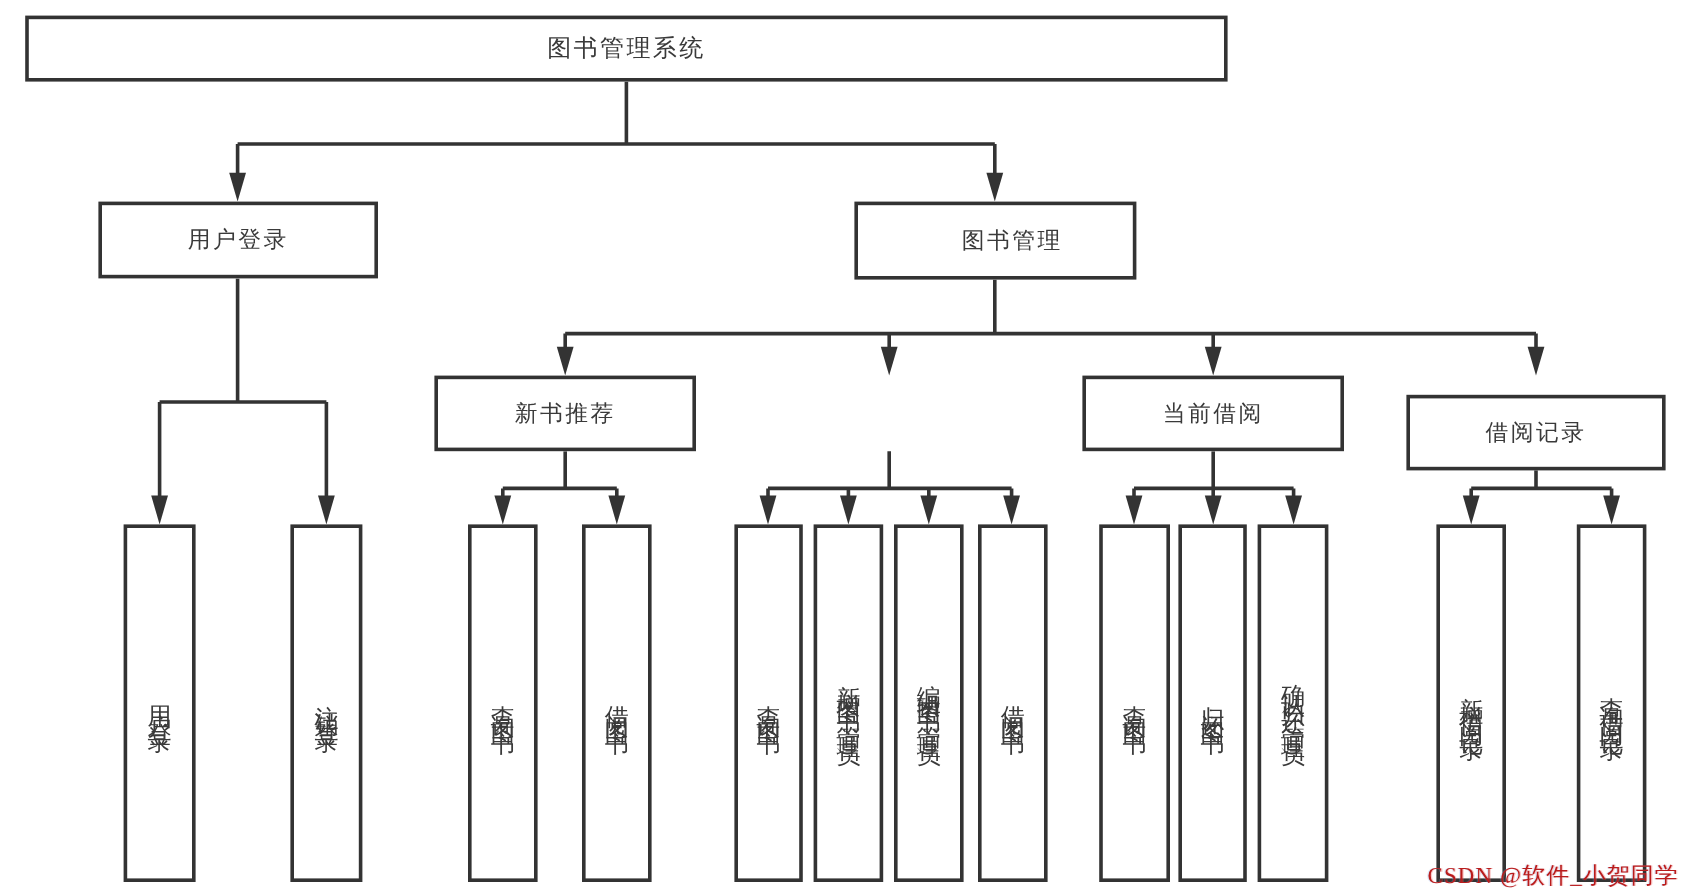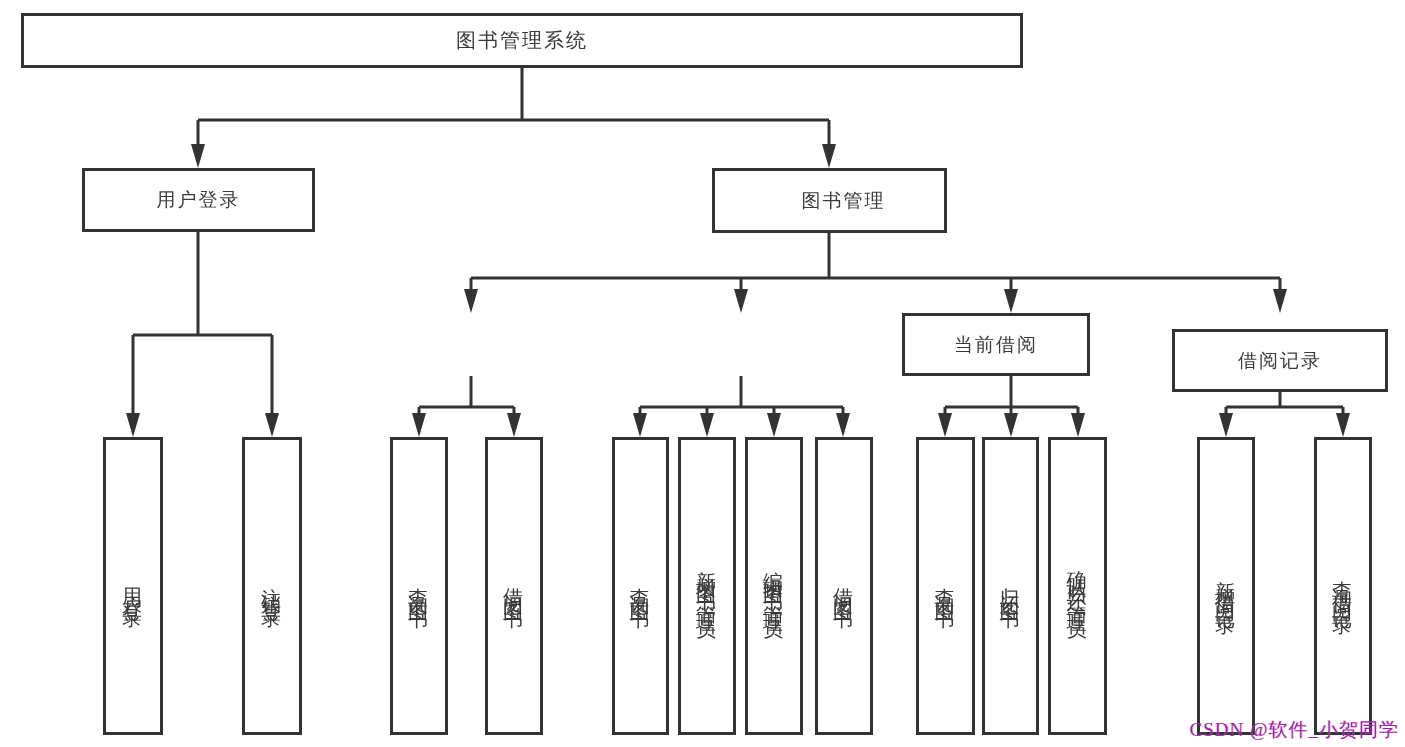--- a/index.html
+++ b/index.html
@@ -14,21 +14,21 @@
     font-size:19px;letter-spacing:2px;white-space:nowrap;
   }
   .node.root{font-size:20px;}
   .node.leaf{
     writing-mode:vertical-rl;text-orientation:mixed;
     letter-spacing:7px;font-size:20px;white-space:normal;
     top:437px;height:298px;
   }
   .watermark{
     position:absolute;right:6px;bottom:4px;z-index:2;
-    font-size:19px;color:#a21caf;letter-spacing:1px;
+    font-size:19px;color:#b91c1c;letter-spacing:1px;
     text-shadow:1px 0 0 rgba(240,100,100,0.35), -1px 0 0 rgba(120,170,240,0.25);
   }
 </style>
 </head>
 <body>
 
 <div class="stage">
 
   <svg class="wires" viewBox="0 0 1405 747" xmlns="http://www.w3.org/2000/svg" aria-hidden="true">
     <g stroke="#333333" stroke-width="3" fill="none">
@@ -61,21 +61,22 @@
       <polygon points="1226,437 1219,413 1233,413"></polygon>
       <polygon points="1343,437 1336,413 1350,413"></polygon>
     </g>
   </svg>
 
   <div class="node root" style="left:21px;top:13px;width:1002px;height:55px;">图书管理系统</div>
 
   <div class="node" style="left:82px;top:168px;width:233px;height:64px;">用户登录</div>
   <div class="node" style="left:712px;top:168px;width:235px;height:65px;padding-left:28px;">图书管理</div>
 
-  <div class="node" style="left:902px;top:313px;width:188px;height:63px;">当前借阅</div>
+  <div class="node" style="left:362px;top:313px;width:218px;height:63px;">新书推荐</div>
+  <div class="node" style="left:902px;top:313px;width:218px;height:63px;">当前借阅</div>
   <div class="node" style="left:1172px;top:329px;width:216px;height:63px;">借阅记录</div>
 
   <div class="node leaf" style="left:103px;width:60px;">用户登录</div>
   <div class="node leaf" style="left:242px;width:60px;">注销登录</div>
   <div class="node leaf" style="left:390px;width:58px;">查询图书</div>
   <div class="node leaf" style="left:485px;width:58px;">借阅图书</div>
   <div class="node leaf" style="left:612px;width:57px;">查询图书</div>
   <div class="node leaf" style="left:678px;width:58px;">新增图书（管理员）</div>
   <div class="node leaf" style="left:745px;width:58px;">编辑图书（管理员）</div>
   <div class="node leaf" style="left:815px;width:58px;">借阅图书</div>

